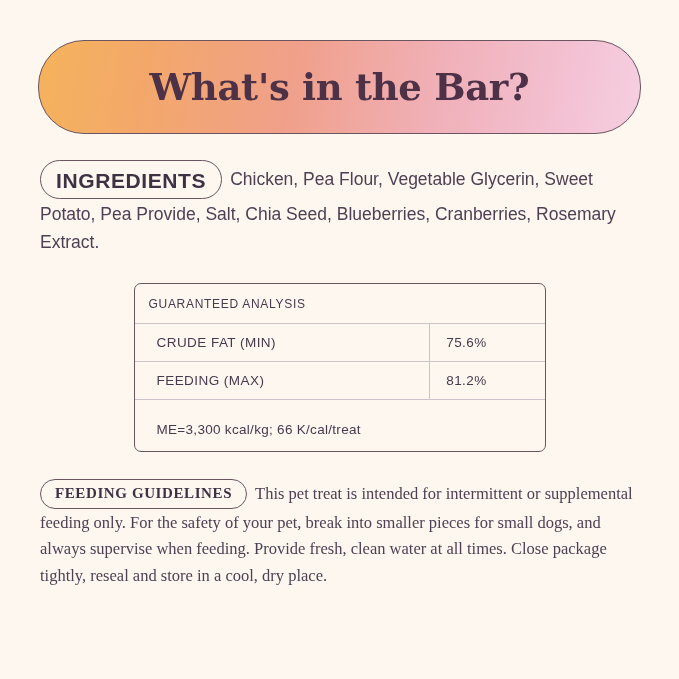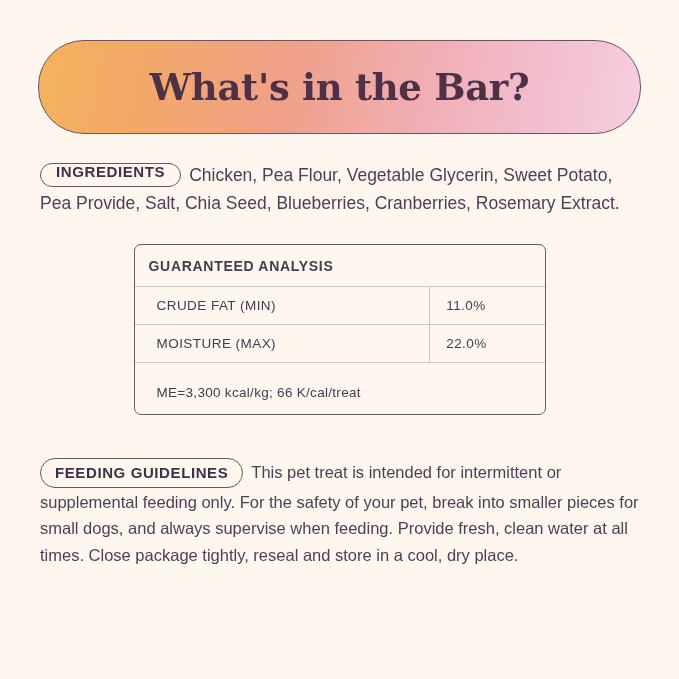--- a/index.html
+++ b/index.html
@@ -39,22 +39,22 @@
     font-size: 37px;
     letter-spacing: -0.3px;
     color: #4c3147;
   }
 
   
   .pill {
     display: inline-block;
     border: 1.5px solid #6b5560;
     border-radius: 20px;
-    padding: 0 15px 7px 15px;
-    font-size: 15px;
+    padding: 9px 15px 7px 15px;
+    font-size: 21px;
     font-weight: bold;
     letter-spacing: 0.6px;
     color: #3f3144;
     background: transparent;
     vertical-align: middle;
     line-height: 1;
   }
 
   
   .ingredients-block {
@@ -86,43 +86,44 @@
     border-collapse: collapse;
     font-size: 13.5px;
     color: #463a4c;
   }
   table td {
     padding: 11px 14px;
     border-bottom: 1px solid #cfc3c9;
     letter-spacing: 0.45px;
   }
   .ga-header td {
-    font-weight: bold;
-    font-size: 14px;
+    font-weight: normal;
+    font-size: 12px;
     letter-spacing: 0.7px;
     padding: 13px 14px 12px 14px;
   }
   .nutrient-name {
     border-right: 1px solid #cfc3c9;
     width: 72%;
     padding-left: 22px;
   }
   .nutrient-value {
     padding-left: 16px;
   }
   .ga-footer td {
     border-bottom: none;
     padding: 22px 14px 14px 22px;
     letter-spacing: 0.3px;
   }
 
   
   .feeding-block {
-    margin-top: 44px;
+    margin-top: 28px;
     padding: 0 4px;
+    font-family: Liberation Serif, serif;
   }
   .feeding-text {
     font-size: 16.5px;
     line-height: 1.62;
     color: #4e3f52;
   }
   .feeding-text .pill {
     margin-right: 8px;
     font-size: 15px;
     padding: 6px 14px 7px 14px;
@@ -146,25 +147,25 @@
   </div>
 
   <div class="table-wrap">
     <table>
       <tbody>
         <tr class="ga-header">
           <td colspan="2">GUARANTEED ANALYSIS</td>
         </tr>
         <tr>
           <td class="nutrient-name">CRUDE FAT (MIN)</td>
-          <td class="nutrient-value">11.0%</td>
+          <td class="nutrient-value">75.6%</td>
         </tr>
         <tr>
-          <td class="nutrient-name">MOISTURE (MAX)</td>
-          <td class="nutrient-value">22.0%</td>
+          <td class="nutrient-name">FEEDING (MAX)</td>
+          <td class="nutrient-value">81.2%</td>
         </tr>
         <tr class="ga-footer">
           <td colspan="2">ME=3,300 kcal/kg; 66 K/cal/treat</td>
         </tr>
       </tbody>
     </table>
   </div>
 
   <div class="feeding-block">
     <p class="feeding-text">

